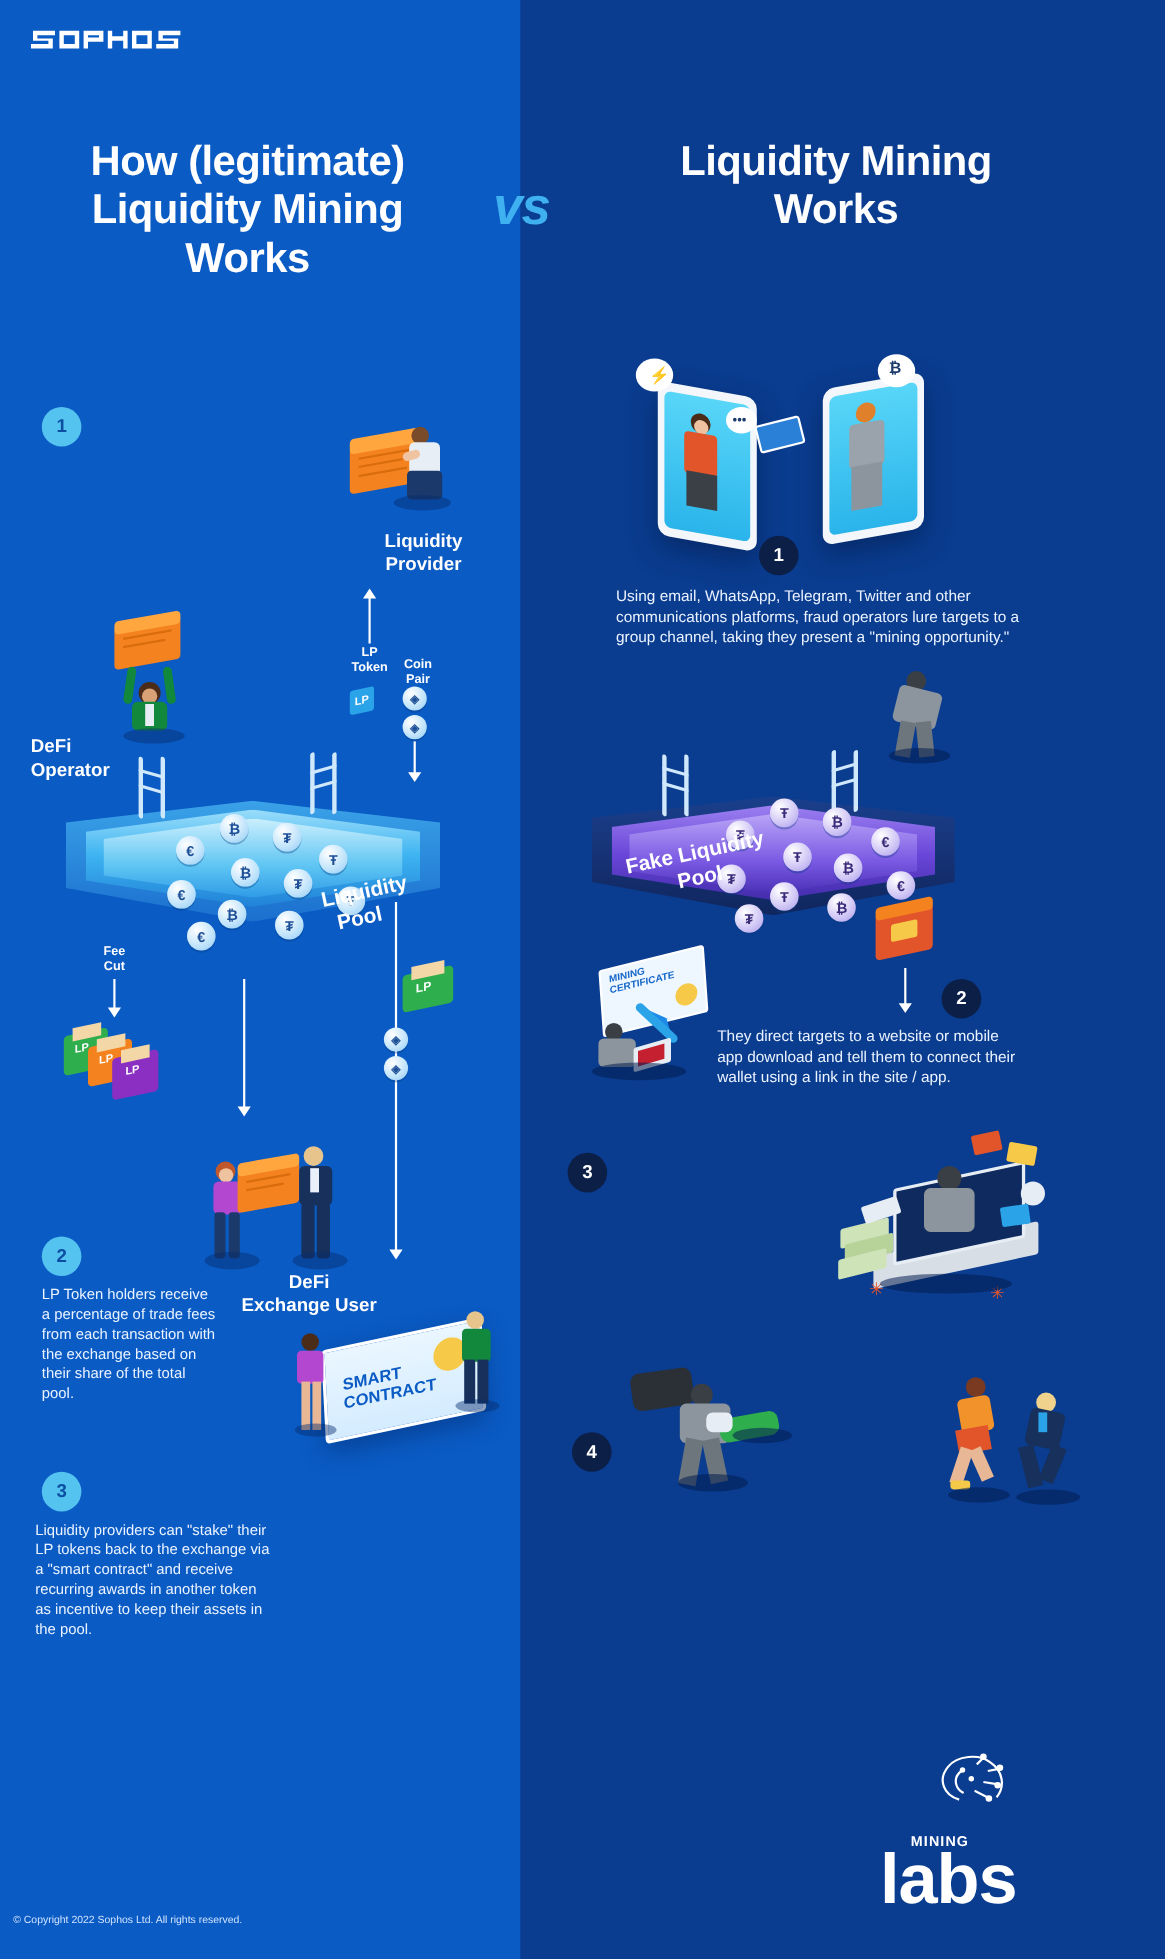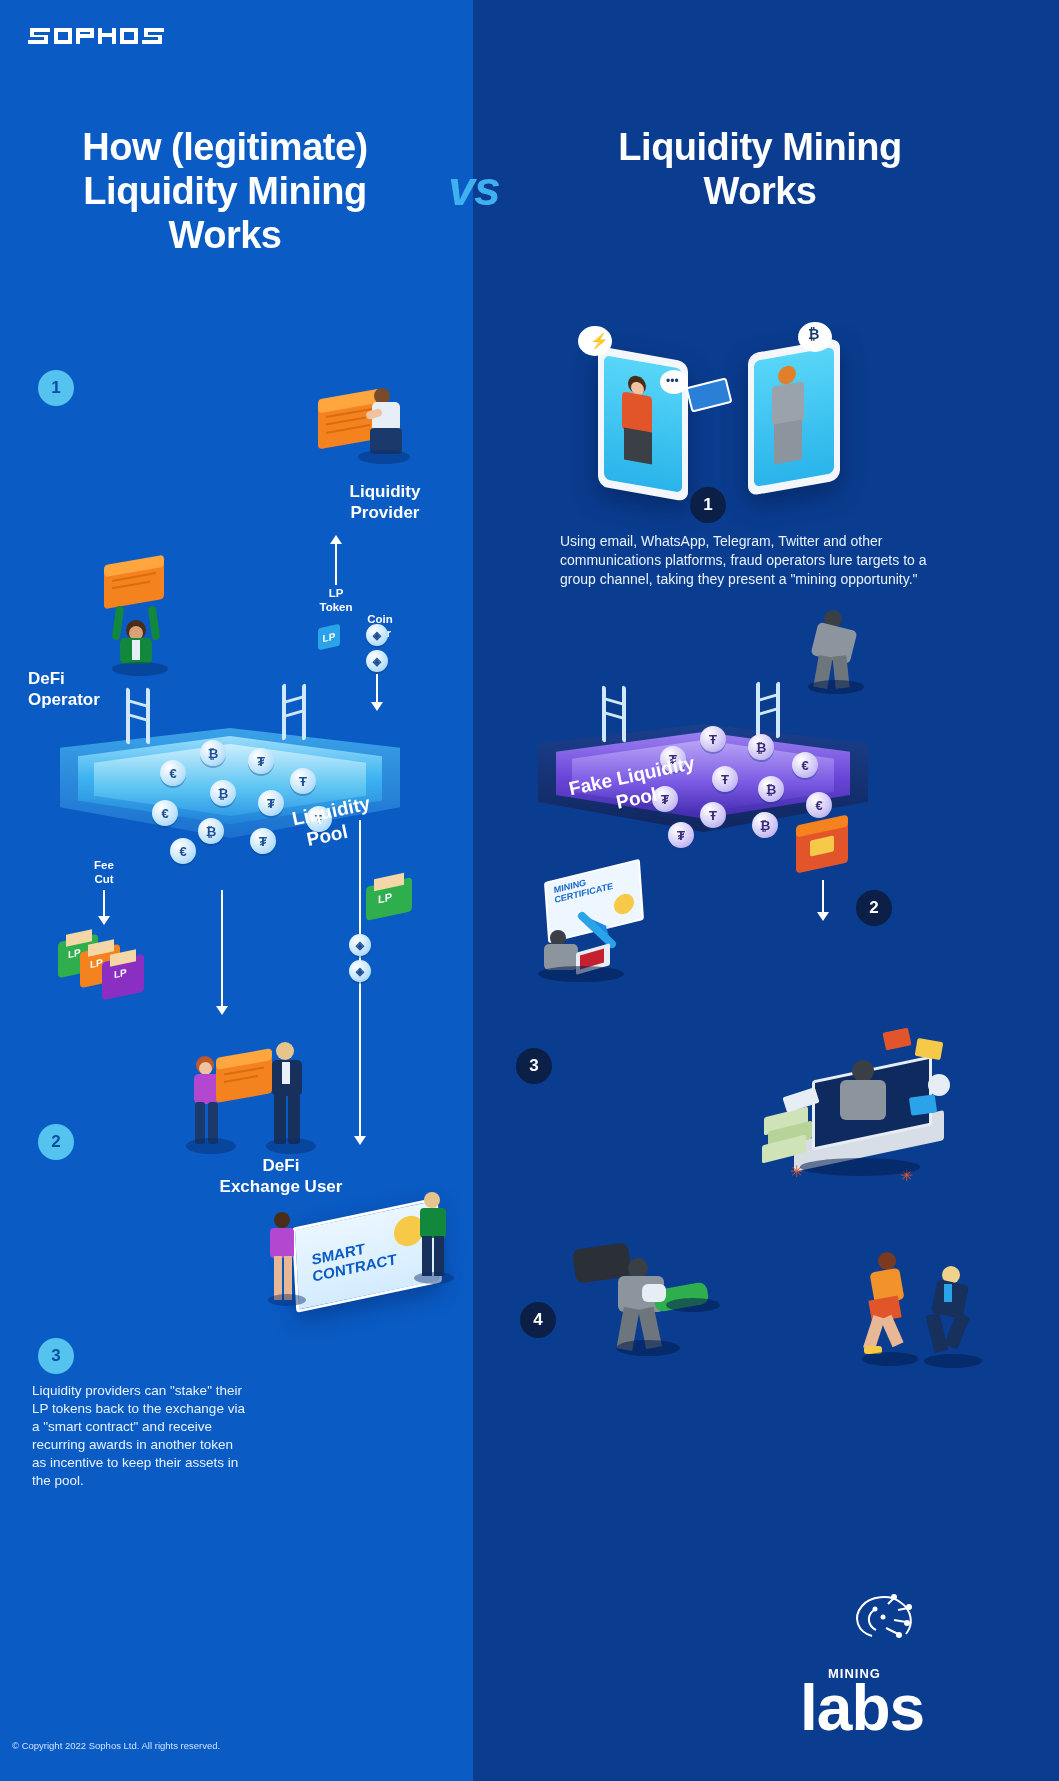--- a/index.html
+++ b/index.html
@@ -174,21 +174,21 @@
   <div class="arrow" style="left:324px;top:535px;width:24px;height:50px;">
     <div class="head-u"></div>
     <div class="shaft" style="top:8px;height:42px;"></div>
   </div>
   <div class="lbl" style="left:310px;top:586px;width:52px;">
     <div>LP</div>
     <div>Token</div>
   </div>
   <div style="position:absolute;left:318px;top:626px;width:22px;height:22px;background:#2aa3e8;border-radius:3px;transform:skewY(-12deg);display:flex;align-items:center;justify-content:center;color:#fff;font-size:10px;font-weight:bold;">LP</div>
 
-  <div class="lbl" style="left:358px;top:612px;width:44px;">
+  <div class="lbl" style="left:358px;top:597px;width:44px;">
     <div>Coin</div>
     <div>Pair</div>
   </div>
   <div class="chip" style="left:366px;top:624px;width:22px;height:22px;font-size:11px;">◈</div>
   <div class="chip" style="left:366px;top:650px;width:22px;height:22px;font-size:11px;">◈</div>
   <div class="arrow" style="left:366px;top:674px;width:22px;height:40px;">
     <div class="shaft" style="top:0;height:30px;"></div>
     <div class="head-d" style="top:28px;"></div>
   </div>
 
@@ -270,20 +270,21 @@
     <div style="position:absolute;left:10px;top:26px;color:#fff;font-size:10px;font-weight:bold;transform:skewY(-12deg);">LP</div>
     <div style="position:absolute;left:22px;top:26px;width:40px;height:36px;background:#f4821f;border-radius:4px;transform:skewY(-12deg);"></div>
     <div style="position:absolute;left:30px;top:20px;width:26px;height:12px;background:#f3d7a6;transform:skewY(-12deg);"></div>
     <div style="position:absolute;left:32px;top:36px;color:#fff;font-size:10px;font-weight:bold;transform:skewY(-12deg);">LP</div>
     <div style="position:absolute;left:44px;top:36px;width:42px;height:38px;background:#8a2fc2;border-radius:4px;transform:skewY(-12deg);"></div>
     <div style="position:absolute;left:52px;top:30px;width:26px;height:12px;background:#f3d7a6;transform:skewY(-12deg);"></div>
     <div style="position:absolute;left:56px;top:46px;color:#fff;font-size:10px;font-weight:bold;transform:skewY(-12deg);">LP</div>
   </div>
 
   <div class="badge light" style="left:38px;top:1124px;">2</div>
+  <div class="para" style="left:38px;top:1168px;width:160px;">LP Token holders receive a percentage of trade fees from each transaction with the exchange based on their share of the total pool.</div>
 
   <div class="arrow" style="left:212px;top:890px;width:20px;height:130px;">
     <div class="shaft" style="top:0;height:118px;"></div>
     <div class="head-d" style="top:116px;"></div>
   </div>
 
   <div class="ill" style="left:366px;top:872px;width:60px;height:56px;">
     <div style="position:absolute;left:0;top:10px;width:46px;height:34px;background:#2fae4e;border-radius:4px;transform:skewY(-12deg);"></div>
     <div style="position:absolute;left:8px;top:4px;width:30px;height:12px;background:#f3d7a6;transform:skewY(-12deg);"></div>
     <div style="position:absolute;left:12px;top:20px;color:#fff;font-size:11px;font-weight:bold;transform:skewY(-12deg);">LP</div>
@@ -439,20 +440,21 @@
     <div style="position:absolute;left:40px;top:78px;width:34px;height:22px;background:#e7edf4;transform:skewY(-16deg);border-radius:2px;"></div>
     <div style="position:absolute;left:44px;top:82px;width:24px;height:14px;background:#c4202f;transform:skewY(-16deg);"></div>
     <div class="shadow-el dk" style="left:2px;top:96px;width:86px;height:16px;"></div>
   </div>
 
   <div class="arrow" style="left:812px;top:880px;width:22px;height:44px;">
     <div class="shaft" style="top:0;height:34px;"></div>
     <div class="head-d" style="top:32px;"></div>
   </div>
   <div class="badge dark" style="left:856px;top:890px;">2</div>
+  <div class="para-r" style="left:652px;top:932px;width:278px;">They direct targets to a website or mobile app download and tell them to connect their wallet using a link in the site / app.</div>
 
   <div class="ill" style="left:796px;top:818px;width:70px;height:66px;">
     <div style="position:absolute;left:0;top:8px;width:52px;height:42px;background:#e2552a;border-radius:4px;transform:skewY(-12deg);"></div>
     <div style="position:absolute;left:0;top:2px;width:52px;height:12px;background:#f4821f;border-radius:4px;transform:skewY(-12deg);"></div>
     <div style="position:absolute;left:14px;top:20px;width:24px;height:16px;background:#f7c948;border-radius:2px;transform:skewY(-12deg);"></div>
   </div>
 
   <div class="badge dark" style="left:516px;top:1048px;">3</div>
 
   <div class="ill" style="left:760px;top:1030px;width:200px;height:170px;">

